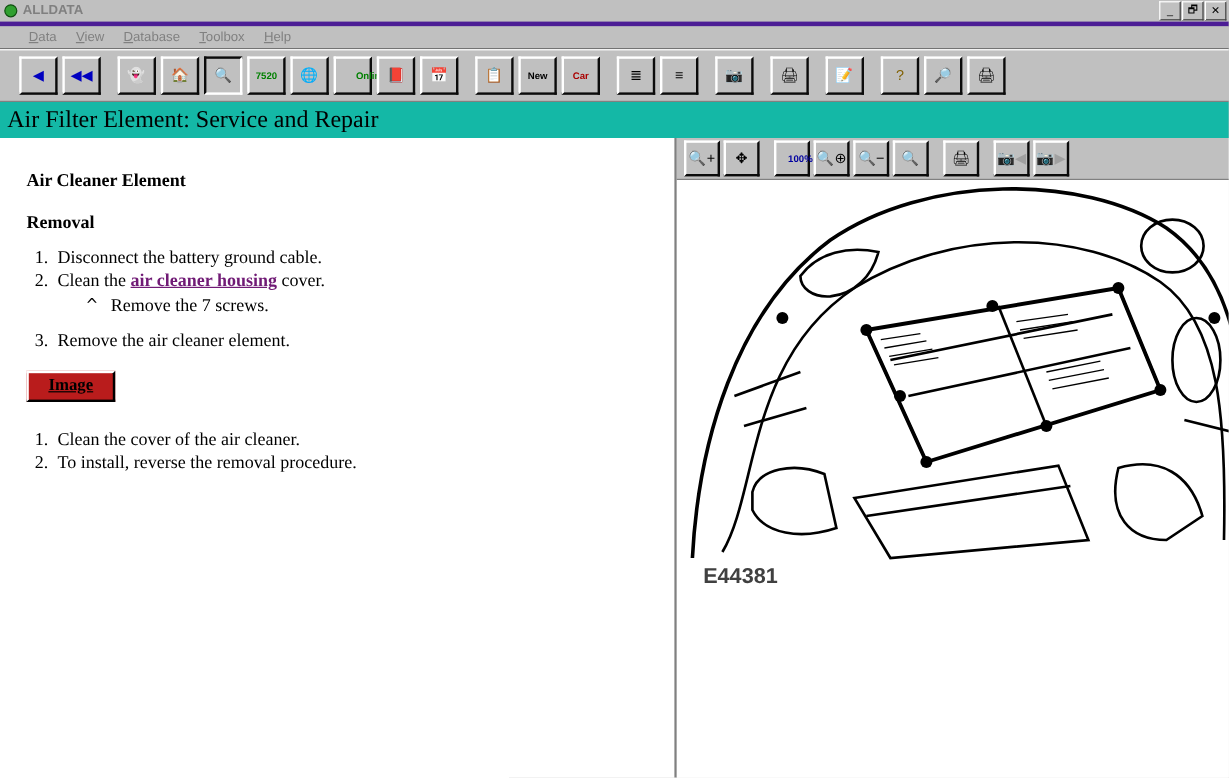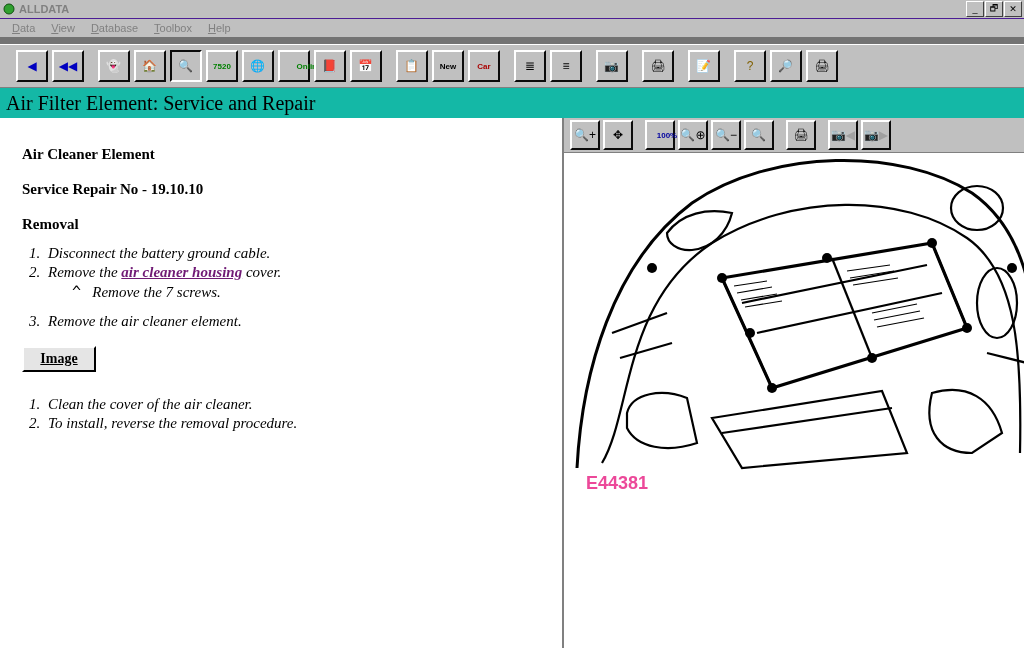--- a/index.html
+++ b/index.html
@@ -9,21 +9,21 @@
     font-size: 11px;
     background: #c0c0c0;
     overflow: hidden;
   }
   .titlebar {
     background: #c0c0c0;
     height: 18px;
     display: flex;
     align-items: center;
     padding: 0 2px;
-    border-bottom: 1px solid #4c1d95;
+    border-bottom: 4px solid #4c1d95;
   }
   .title-icon {
     width: 14px; height: 14px;
     margin-right: 3px;
     display: inline-flex; align-items: center; justify-content: center;
   }
   .title-text {
     flex: 1;
     color: #808080;
     font-weight: bold;
@@ -38,22 +38,22 @@
     border-bottom-color: #404040;
     font-size: 9px;
     display: flex; align-items: center; justify-content: center;
     color: #000;
   }
   .menubar {
     background: #c0c0c0;
     height: 18px;
     display: flex;
     align-items: center;
-    padding-left: 4px;
-    border-bottom: 7px solid #737373;
+    padding-left: 16px;
+    border-bottom: 1px solid #737373;
     font-size: 11px;
   }
   .menuitem {
     padding: 1px 8px;
     color: #808080;
   }
   .menuitem u { text-decoration: underline; }
   .toolbar {
     background: #c0c0c0;
     height: 42px;
@@ -104,29 +104,29 @@
     padding: 28px 18px 10px 22px;
     font-family: "Times New Roman", serif;
     font-size: 15px;
     color: #000;
     overflow: auto;
     background: #fff;
   }
   .left-pane h3 { margin: 0 0 18px 0; font-size: 15px; font-weight: bold; }
   .left-pane .srno { font-weight: bold; margin-bottom: 18px; }
   .left-pane .section-head { font-weight: bold; margin: 0 0 2px 0; }
-  .left-pane ol { margin: 12px 0 16px 22px; padding: 0; font-style: italic; }
+  .left-pane ol { margin: 12px 0 16px 22px; padding: 0; }
   .left-pane li { margin-bottom: 2px; padding-left: 4px; }
   .sub-bullet { margin-left: 28px; font-family: "Times New Roman", serif; }
   .caret { font-family: monospace; }
   a.hlink { color: #701a75; text-decoration: underline; font-weight: bold; }
   .image-btn {
     margin: 10px 0 24px 0;
     width: 70px; height: 22px;
-    background: #e5e5e5;
+    background: #b91c1c;
     border: 2px outset #e0e0e0;
     border-top-color: #fff; border-left-color: #fff;
     border-right-color: #404040; border-bottom-color: #404040;
     font-family: "Times New Roman", serif;
     font-size: 14px; font-weight: bold;
     display: flex; align-items: center; justify-content: center; text-decoration: underline;
   }
 
   .right-pane {
     flex: 1;
@@ -151,21 +151,21 @@
     overflow: hidden;
     background: #fff;
   }
   .diagram-label {
     position: absolute;
     left: 22px;
     bottom: 172px;
     font-family: Arial, sans-serif;
     font-weight: bold;
     font-size: 18px;
-    color: #ec4899;
+    color: #404040;
   }
   svg.diagram {
     position: absolute;
     left: 8px; top: 0;
     width: 470px; height: 320px;
   }
 </style>
 </head>
 <body>
 
@@ -268,26 +268,25 @@
     <div class="tbtn">
       <span>🖨</span>
     </div>
   </div>
 
 <div class="page-title">Air Filter Element:  Service and Repair</div>
 
 <div class="content-area">
   <div class="left-pane">
     <h3>Air Cleaner Element</h3>
-    <div class="srno">Service Repair No - 19.10.10</div>
 
     <div class="section-head">Removal</div>
     <ol id="removal-list">
         <li><span>Disconnect the battery ground cable.</span></li>
-        <li><span>Remove the </span><a href="#" class="hlink">air cleaner housing</a><span> cover.</span></li>
+        <li><span>Clean the </span><a href="#" class="hlink">air cleaner housing</a><span> cover.</span></li>
         <div class="sub-bullet"><span class="caret">^</span>&nbsp;&nbsp;&nbsp;Remove the 7 screws.</div>
         <div style="height: 12px;"></div>
         <li><span>Remove the air cleaner element.</span></li>
       </ol>
 
     <div class="image-btn">Image</div>
 
     <ol id="install-list">
         <li>Clean the cover of the air cleaner.</li>
         <li>To install, reverse the removal procedure.</li>

